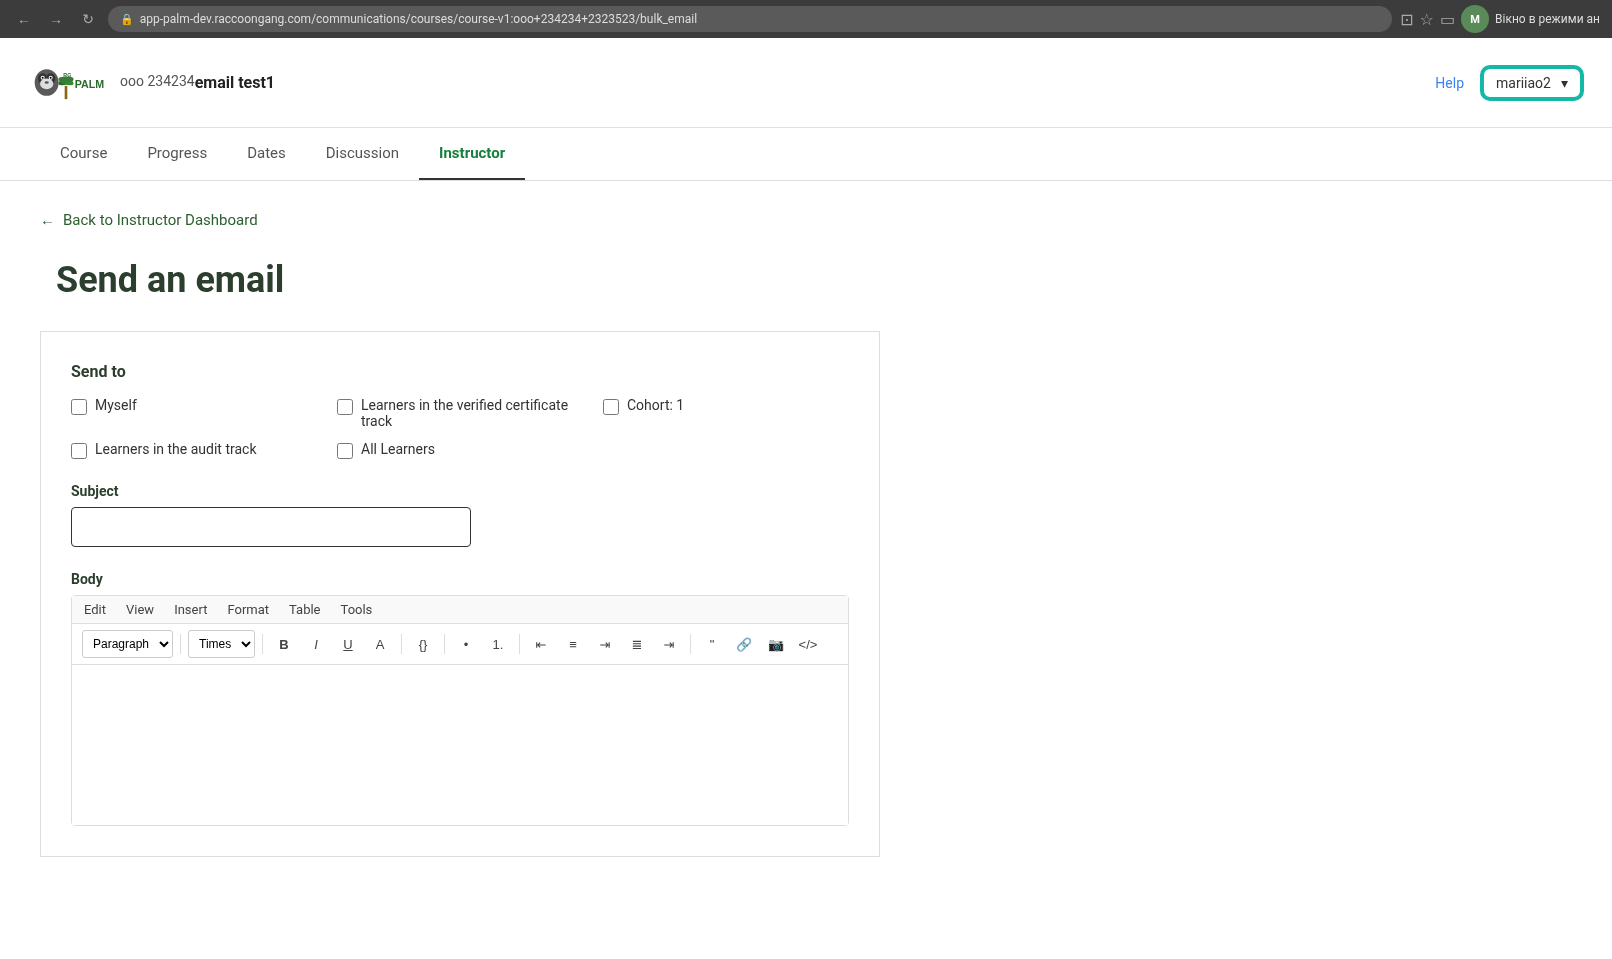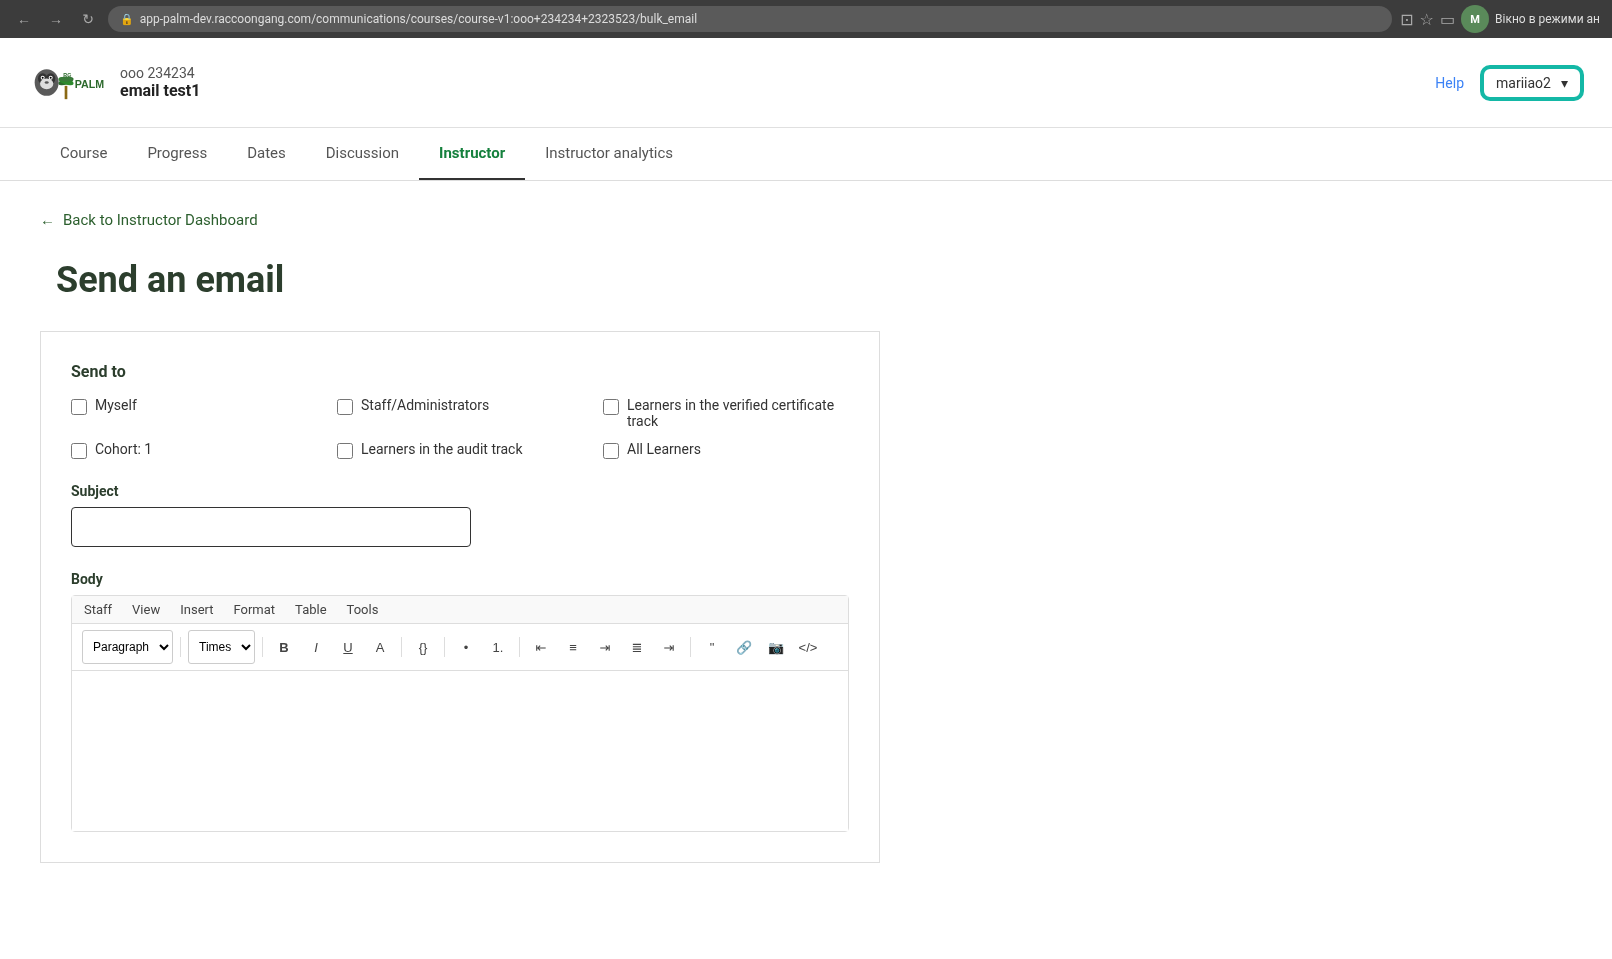--- a/index.html
+++ b/index.html
@@ -57,21 +57,21 @@
       background: #fff;
       padding: 0 28px;
       height: 90px;
       display: flex;
       align-items: center;
       justify-content: space-between;
     }
     .logo-area {
       display: flex; align-items: center; gap: 12px;
     }
-    .course-info { display: flex; flex-direction: column; }
+    .course-info { display: flex; flex-direction: row; }
     .course-id { color: #555; font-size: 14px; }
     .course-name { font-weight: bold; font-size: 16px; color: #222; }
     .header-right { display: flex; align-items: center; gap: 16px; }
     .help-link { color: #3b82f6; text-decoration: none; font-size: 14px; }
     .user-dropdown {
       border: 4px solid #14b8a6;
       border-radius: 10px;
       padding: 6px 12px;
       display: flex; align-items: center; gap: 10px;
       cursor: pointer;
@@ -205,21 +205,21 @@
       background: #fff;
       flex-wrap: wrap;
     }
     .toolbar-select {
       border: 1px solid #ccc;
       border-radius: 3px;
       padding: 3px 6px;
       font-size: 12px;
       background: #fff;
       cursor: pointer;
-      height: 34px;
+      height: 28px;
     }
     .toolbar-btn {
       width: 28px; height: 28px;
       border: none;
       background: transparent;
       cursor: pointer;
       border-radius: 3px;
       display: flex; align-items: center; justify-content: center;
       font-size: 13px;
       color: #444;
@@ -302,21 +302,20 @@
     </div>
   </div>
 </div>
 
 <nav class="nav-tabs">
   <a class="nav-tab">Course</a>
   <a class="nav-tab">Progress</a>
   <a class="nav-tab">Dates</a>
   <a class="nav-tab">Discussion</a>
   <a class="nav-tab active">Instructor</a>
-  <a class="nav-tab">Instructor analytics</a>
 </nav>
 
 <div class="main-content">
 
   <a class="back-link">
     <span>←</span>
     <span>Back to Instructor Dashboard</span>
   </a>
 
   <h1 class="page-title">Send an email</h1>
@@ -324,24 +323,20 @@
   <div class="email-card">
 
     
     <div class="section-title">Send to</div>
 
     <div class="send-to-grid">
 
       <label class="checkbox-item">
         <input type="checkbox" style="">
         <span>Myself</span>
-      </label>
-      <label class="checkbox-item">
-        <input type="checkbox" style="">
-        <span>Staff/Administrators</span>
       </label>
       <label class="checkbox-item">
         <input type="checkbox" style="">
         <span>Learners in the verified certificate track</span>
       </label>
 
       <label class="checkbox-item">
         <input type="checkbox" style="">
         <span>Cohort: 1</span>
       </label>
@@ -357,21 +352,21 @@
 
     
     <div class="field-label">Subject</div>
     <input type="text" class="subject-input" value="" style="">
 
     
     <div class="field-label">Body</div>
     <div class="editor-container">
 
       <div class="editor-menubar">
-        <span>Staff</span>
+        <span>Edit</span>
         <span>View</span>
         <span>Insert</span>
         <span>Format</span>
         <span>Table</span>
         <span>Tools</span>
       </div>
 
       <div class="editor-toolbar">
         <select class="toolbar-select">
           <option>Paragraph</option>

